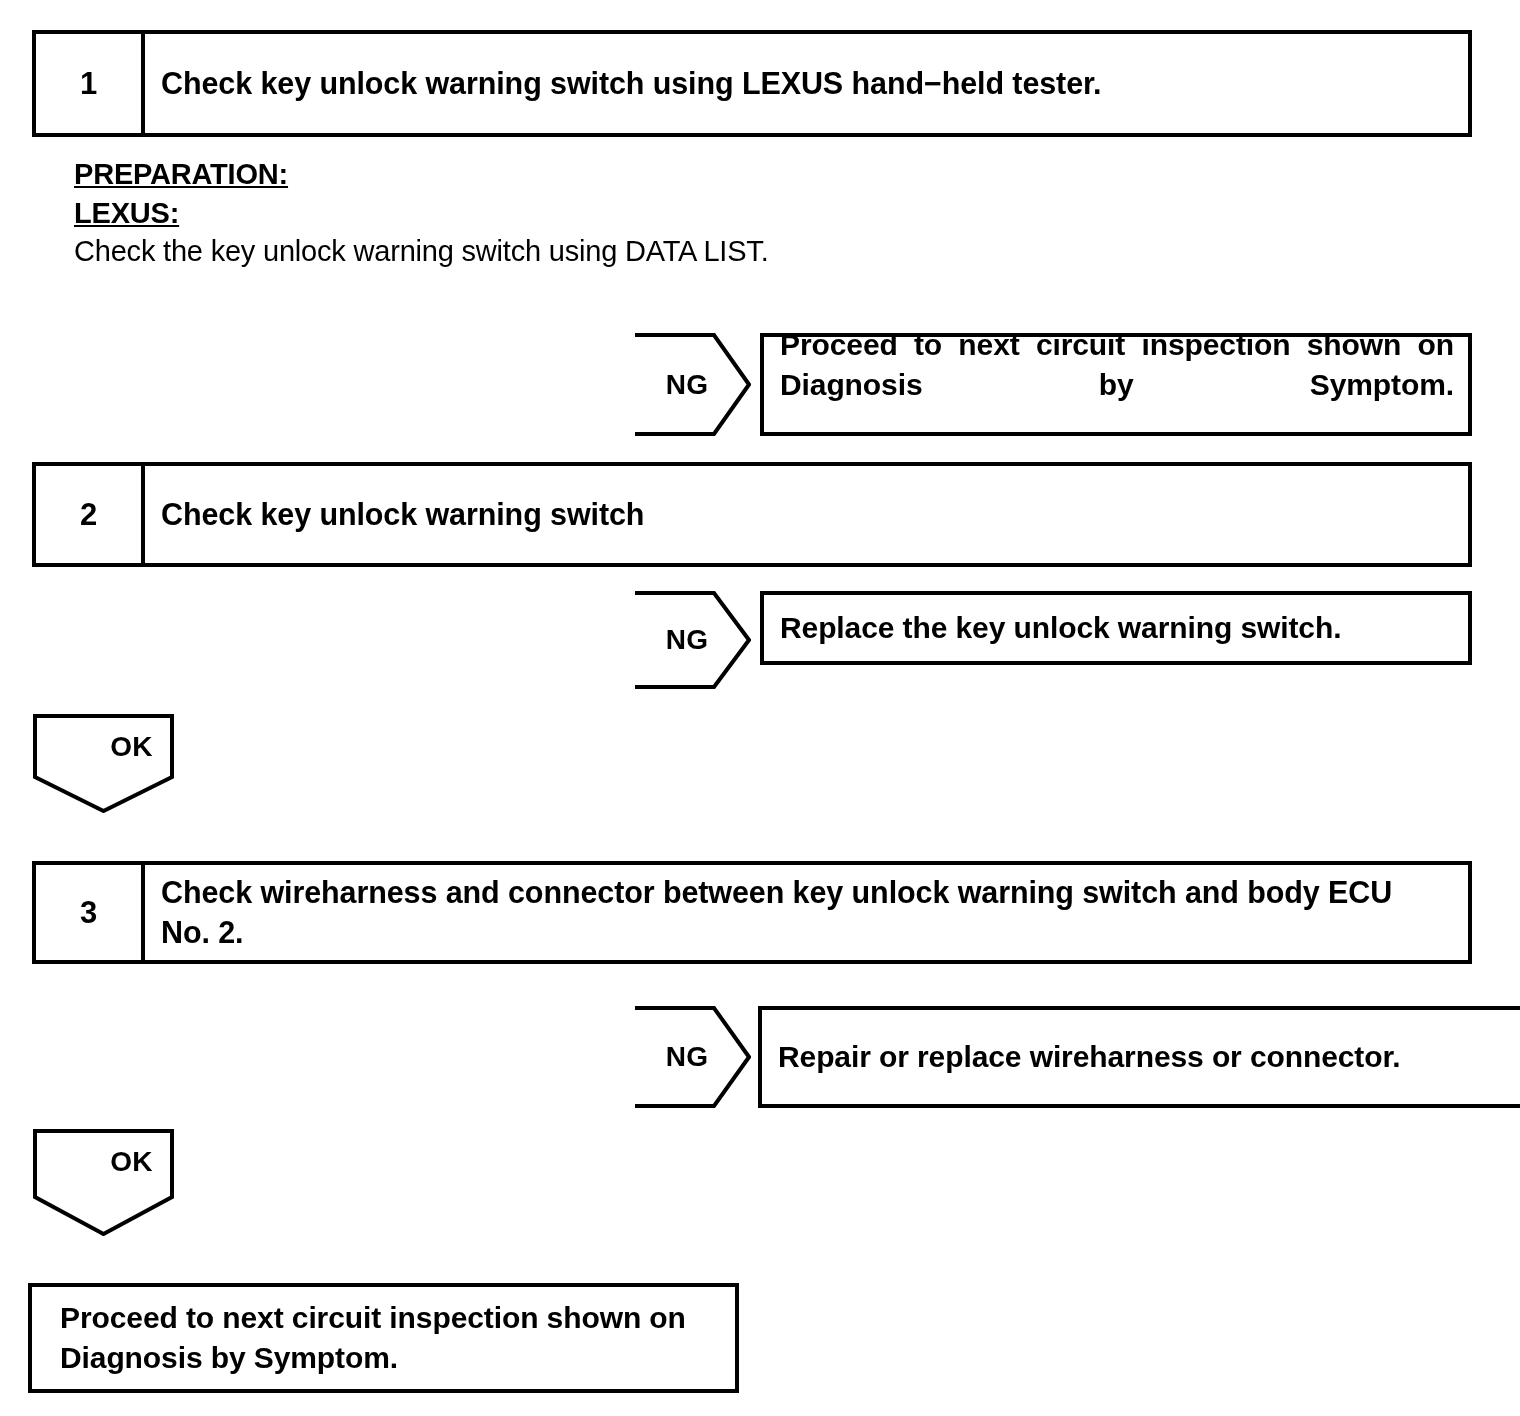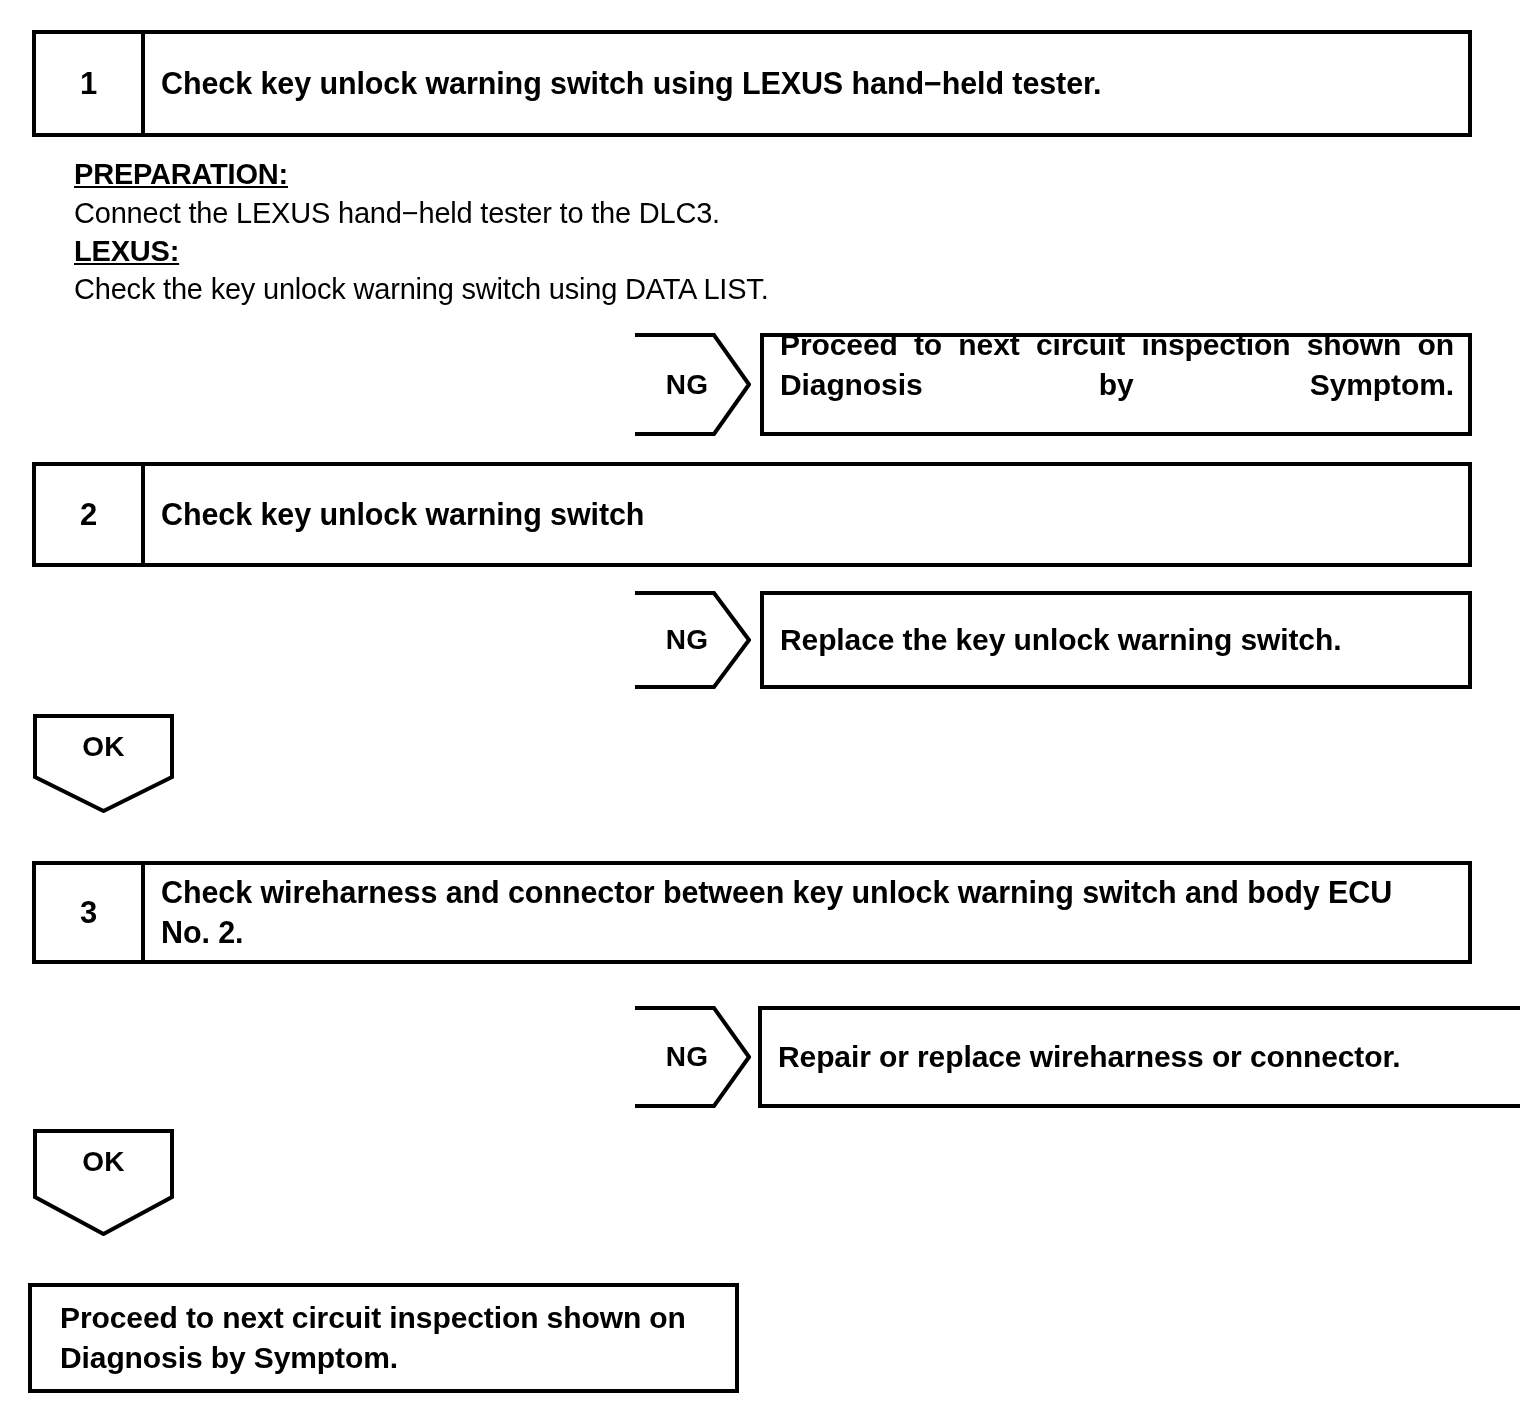--- a/index.html
+++ b/index.html
@@ -129,20 +129,21 @@
     left: 0;
     top: 0;
     width: 100%;
     height: 66px;
     display: flex;
     align-items: center;
     justify-content: center;
     font-weight: bold;
     font-size: 28px;
     letter-spacing: 0.3px;
+    padding-left: 28px;
   }
 
   
   .final-box {
     position: absolute;
     box-sizing: border-box;
     border: 4px solid #000;
     background: #fff;
     display: flex;
     align-items: center;
@@ -162,21 +163,20 @@
 
   <div class="step-box" style="left:32px; top:30px; width:1440px; height:107px;">
     <div class="step-num">1</div>
     <div class="step-title">Check key unlock warning switch using LEXUS hand−held tester.</div>
   </div>
 
   <div class="textblock">
     <div class="tb-head-row">
       <span class="tb-head">PREPARATION:</span>
     </div>
-    <div class="tb-body">Connect the LEXUS hand−held tester to the DLC3.</div>
     <div class="tb-head-row">
       <span class="tb-head">LEXUS:</span>
     </div>
     <div class="tb-body">Check the key unlock warning switch using DATA LIST.</div>
   </div>
 
   <div class="ng-row" style="left:633px; top:333px; width:839px; height:103px;">
     <div class="ng-arrow" style="height:103px;">
       <svg width="118" height="103" viewBox="0 0 118 103" aria-hidden="true">
         <path d="M2,2 L81,2 L116,51.5 L81,101 L2,101" fill="#ffffff" stroke="#000000" stroke-width="4" stroke-linejoin="miter" stroke-linecap="butt"></path>
@@ -193,21 +193,21 @@
     <div class="step-title">Check key unlock warning switch</div>
   </div>
 
   <div class="ng-row" style="left:633px; top:591px; width:839px; height:98px;">
     <div class="ng-arrow" style="height:98px;">
       <svg width="118" height="98" viewBox="0 0 118 98" aria-hidden="true">
         <path d="M2,2 L81,2 L116,49 L81,96 L2,96" fill="#ffffff" stroke="#000000" stroke-width="4" stroke-linejoin="miter" stroke-linecap="butt"></path>
       </svg>
       <div class="ng-label" style="height:98px;">NG</div>
     </div>
-    <div class="ng-result" style="left:127px; top:0px; width:712px; height:98px;">
+    <div class="ng-result" style="left:127px; top:0px; width:712px; height:74px;">
       <div class="ng-result-text">Replace the key unlock warning switch.</div>
     </div>
   </div>
 
   <div class="ok-arrow" style="left:33px; top:714px; width:141px; height:99px;">
     <svg width="141" height="99" viewBox="0 0 141 99" aria-hidden="true">
       <path d="M2,2 L139,2 L139,63 L70.5,97 L2,63 Z" fill="#ffffff" stroke="#000000" stroke-width="4" stroke-linejoin="miter" stroke-linecap="butt"></path>
     </svg>
     <div class="ok-label">OK</div>
   </div>

